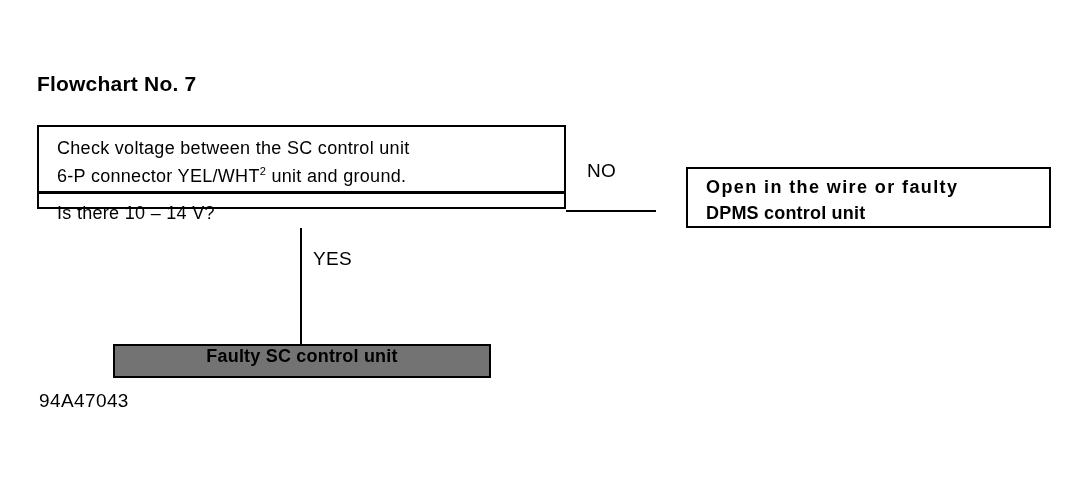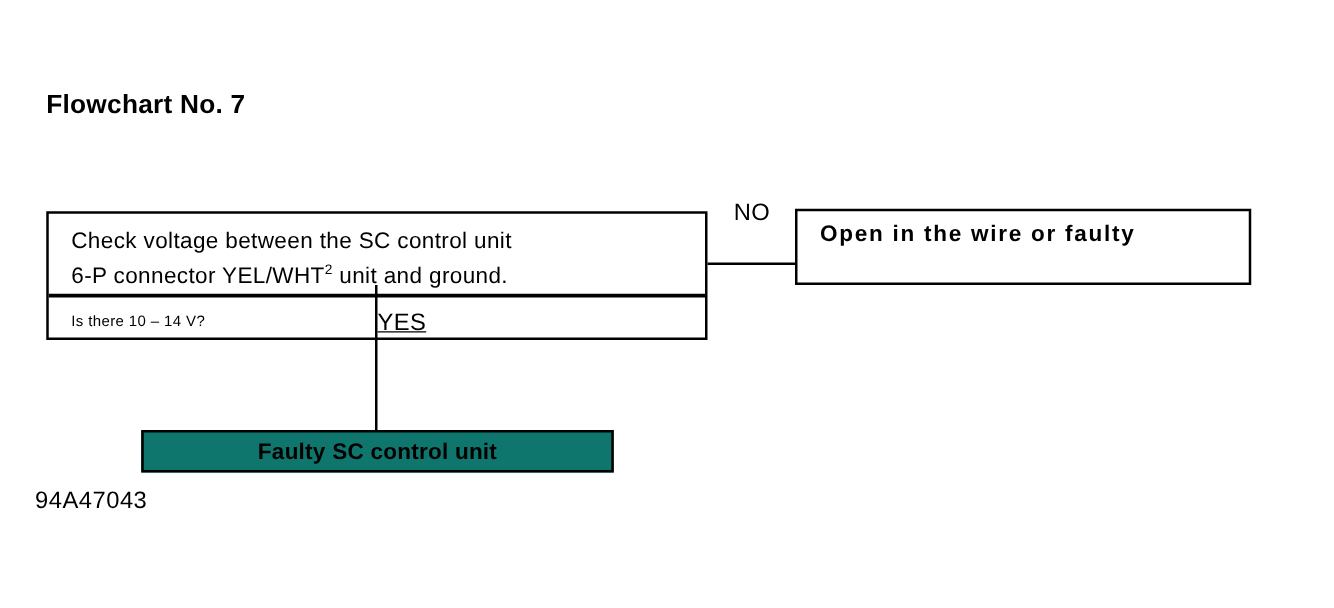--- a/index.html
+++ b/index.html
@@ -30,25 +30,24 @@
     letter-spacing: 0.2px;
     white-space: nowrap;
     text-align: center;
   }
 
   
   #decision-box {
     left: 37px;
     top: 125px;
     width: 529px;
-    height: 103px;
+    height: 84px;
     border: 2px solid #000000;
     box-sizing: border-box;
     background: #ffffff;
-    margin-top: 44px;
   }
   #decision-statement {
     position: absolute;
     left: 0;
     top: 0;
     right: 0;
     height: 67px;
     box-sizing: border-box;
     border-bottom: 3px solid #000000;
     padding: 7px 0 0 18px;
@@ -67,21 +66,21 @@
   #decision-question {
     position: absolute;
     left: 0;
     top: 67px;
     right: 0;
     bottom: 0;
     padding: 6px 0 0 18px;
     box-sizing: border-box;
   }
   #decision-question-text {
-    font-size: 12px;
+    font-size: 18px;
     line-height: 26px;
     white-space: nowrap;
     letter-spacing: 0.3px;
   }
 
   
   #no-connector {
     left: 566px;
     top: 210px;
     width: 90px;
@@ -92,21 +91,21 @@
     left: 587px;
     top: 160px;
     font-size: 19px;
     line-height: 22px;
     white-space: nowrap;
     letter-spacing: 0.3px;
   }
 
   
   #result-no-box {
-    left: 636px;
+    left: 686px;
     top: 167px;
     width: 365px;
     height: 61px;
     border: 2px solid #000000;
     box-sizing: border-box;
     background: #ffffff;
     padding: 5px 12px 0 18px;
   }
   #result-no-line1 {
     font-size: 18px;
@@ -125,52 +124,51 @@
 
   
   #yes-connector {
     left: 300px;
     top: 228px;
     width: 2px;
     height: 117px;
     background: #000000;
   }
   #yes-label {
-    left: 302px;
+    left: 313px;
     top: 248px;
     font-size: 19px;
     line-height: 22px;
     white-space: nowrap;
     letter-spacing: 0.3px;
-    text-decoration: underline;
   }
 
   
   #result-yes-box {
     left: 113px;
     top: 344px;
     width: 378px;
     height: 34px;
     border: 2px solid #000000;
     box-sizing: border-box;
-    background: #0f766e;
+    background: #737373;
     display: flex;
-    align-items: center;
+    align-items: flex-start;
     justify-content: center;
   }
   #result-yes-text {
     font-size: 18px;
     font-weight: bold;
     letter-spacing: 0.2px;
     white-space: nowrap;
   }
 
   
   #figure-code {
-    left: 28px;
+    left: 39px;
     top: 390px;
     font-size: 19px;
     letter-spacing: 0.4px;
     white-space: nowrap;
   }
 </style>
 </head>
 <body>
 
 <div id="canvas">
@@ -186,20 +184,21 @@
       <div id="decision-question-text">Is there 10 – 14 V?</div>
     </div>
   </div>
 
   <div class="abs" id="no-connector"></div>
 
   <div class="abs" id="no-label">NO</div>
 
   <div class="abs" id="result-no-box">
     <div id="result-no-line1">Open in the wire or faulty</div>
+    <div id="result-no-line2">DPMS control unit</div>
   </div>
 
   <div class="abs" id="yes-connector"></div>
 
   <div class="abs" id="yes-label">YES</div>
 
   <div class="abs" id="result-yes-box">
     <div id="result-yes-text">Faulty SC control unit</div>
   </div>
 

